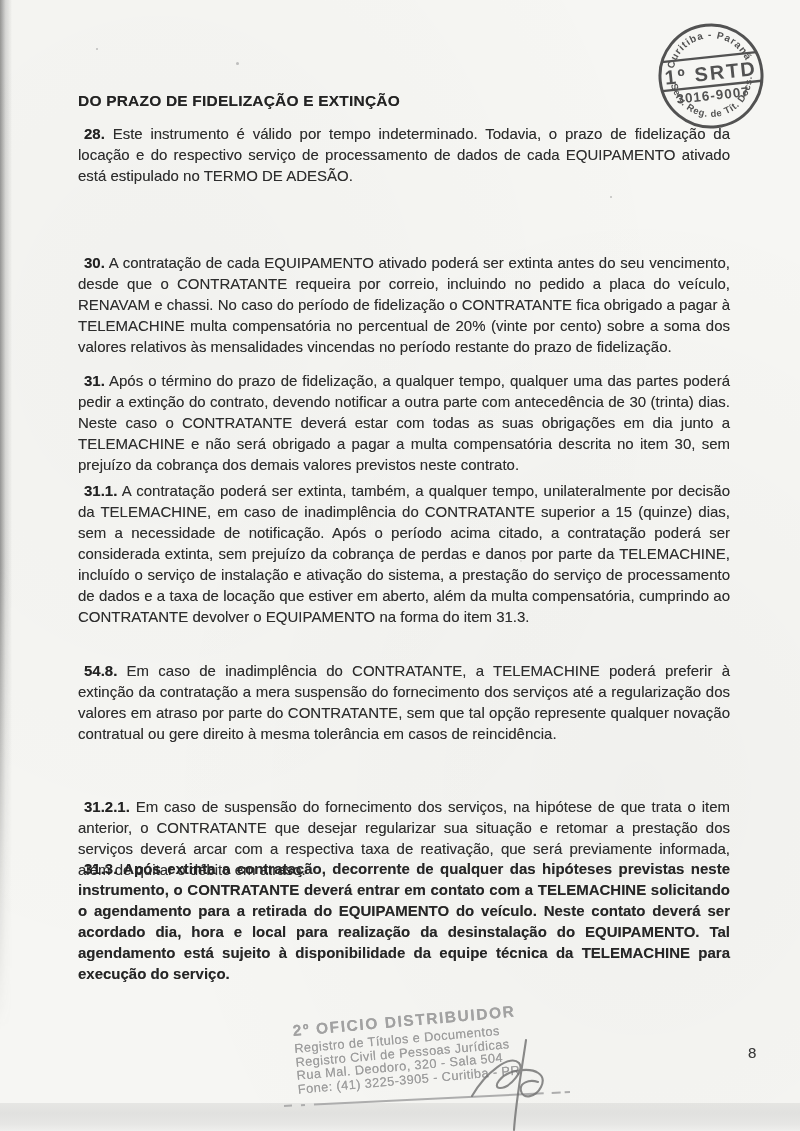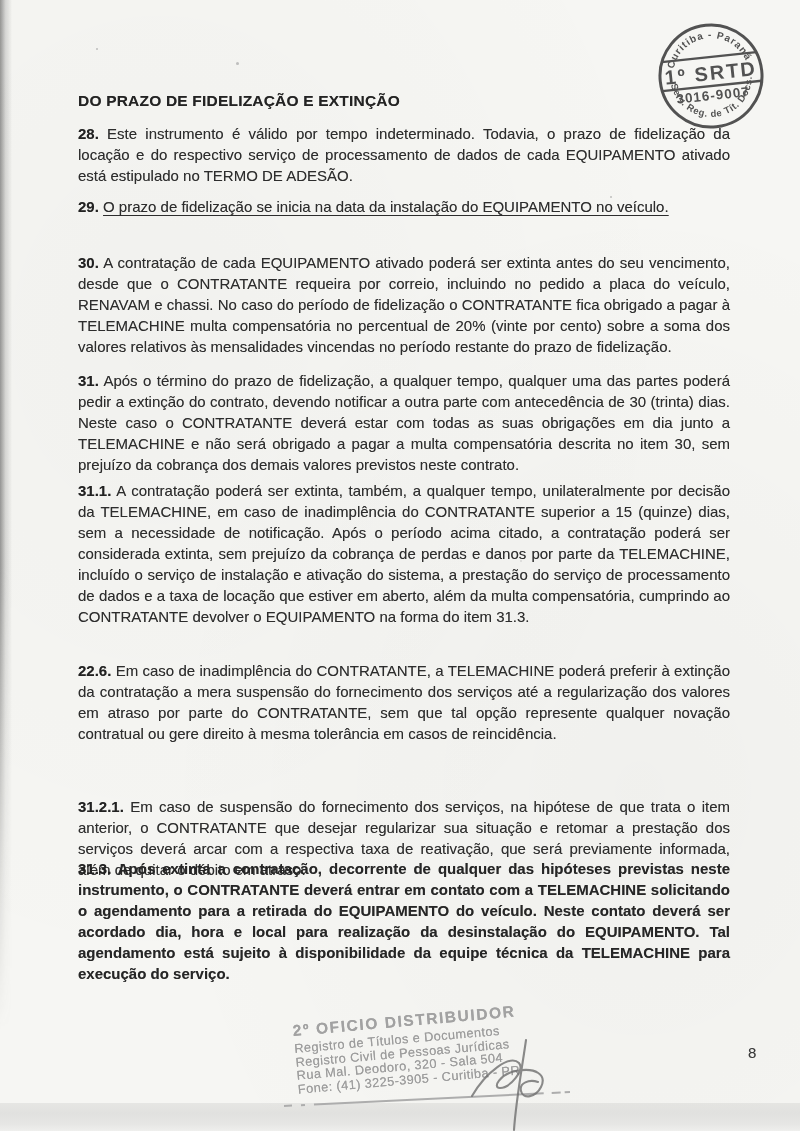--- a/index.html
+++ b/index.html
@@ -29,21 +29,21 @@
     position:absolute;left:78px;top:92px;width:652px;
     font-size:15.5px;font-weight:bold;color:#232323;letter-spacing:.2px;
     text-underline-offset:3px;
     text-shadow:0 0 .5px rgba(0,0,0,.4);
   }
   .para{
     position:absolute;left:78px;width:652px;
     font-size:15px;line-height:21px;color:#2d2d2d;text-align:justify;
     text-shadow:0 0 .4px rgba(0,0,0,.35);
   }
-  .para b{color:#222;}
+  .para b{color:#222;margin-left:6px;}
   .para.bold{font-weight:bold;color:#262626;}
   .u{text-decoration:underline;text-underline-offset:3px;}
   .pagenum{position:absolute;left:748px;top:1044px;font-size:15px;color:#3a3a3a;text-shadow:0 0 .4px rgba(0,0,0,.3);}
 
   
   .round-stamp{position:absolute;left:646px;top:10px;width:130px;height:130px;opacity:.88;}
 
   
   .office-stamp{
     position:absolute;left:292px;top:1022px;width:340px;
@@ -67,38 +67,34 @@
   <div class="speck" style="left:610px;top:196px;width:2px;height:2px;"></div>
   <div class="speck" style="left:96px;top:48px;width:2px;height:2px;"></div>
   <div class="speck" style="left:520px;top:560px;width:2px;height:2px;opacity:.25"></div>
 
   <div class="heading">DO PRAZO DE FIDELIZAÇÃO E EXTINÇÃO</div>
 
   <div class="para" style="top:123px">
     <b>28.</b>
     <span>Este instrumento é válido por tempo indeterminado. Todavia, o prazo de fidelização da locação e do respectivo serviço de processamento de dados de cada EQUIPAMENTO ativado está estipulado no TERMO DE ADESÃO.</span>
   </div>
-  <div class="para" style="top:196px">
-    <b>29.</b>
-    <span class="u">O prazo de fidelização se inicia na data da instalação do EQUIPAMENTO no veículo.</span>
-  </div>
   <div class="para" style="top:252px">
     <b>30.</b>
     <span>A contratação de cada EQUIPAMENTO ativado poderá ser extinta antes do seu vencimento, desde que o CONTRATANTE requeira por correio, incluindo no pedido a placa do veículo, RENAVAM e chassi. No caso do período de fidelização o CONTRATANTE fica obrigado a pagar à TELEMACHINE multa compensatória no percentual de 20% (vinte por cento) sobre a soma dos valores relativos às mensalidades vincendas no período restante do prazo de fidelização.</span>
   </div>
   <div class="para" style="top:370px">
     <b>31.</b>
     <span>Após o término do prazo de fidelização, a qualquer tempo, qualquer uma das partes poderá pedir a extinção do contrato, devendo notificar a outra parte com antecedência de 30 (trinta) dias. Neste caso o CONTRATANTE deverá estar com todas as suas obrigações em dia junto a TELEMACHINE e não será obrigado a pagar a multa compensatória descrita no item 30, sem prejuízo da cobrança dos demais valores previstos neste contrato.</span>
   </div>
   <div class="para" style="top:480px">
     <b>31.1.</b>
     <span>A contratação poderá ser extinta, também, a qualquer tempo, unilateralmente por decisão da TELEMACHINE, em caso de inadimplência do CONTRATANTE superior a 15 (quinze) dias, sem a necessidade de notificação. Após o período acima citado, a contratação poderá ser considerada extinta, sem prejuízo da cobrança de perdas e danos por parte da TELEMACHINE, incluído o serviço de instalação e ativação do sistema, a prestação do serviço de processamento de dados e a taxa de locação que estiver em aberto, além da multa compensatória, cumprindo ao CONTRATANTE devolver o EQUIPAMENTO na forma do item 31.3.</span>
   </div>
   <div class="para" style="top:660px">
-    <b>22.6.</b>
+    <b>54.8.</b>
     <span>Em caso de inadimplência do CONTRATANTE, a TELEMACHINE poderá preferir à extinção da contratação a mera suspensão do fornecimento dos serviços até a regularização dos valores em atraso por parte do CONTRATANTE, sem que tal opção represente qualquer novação contratual ou gere direito à mesma tolerância em casos de reincidência.</span>
   </div>
   <div class="para" style="top:796px">
     <b>31.2.1.</b>
     <span>Em caso de suspensão do fornecimento dos serviços, na hipótese de que trata o item anterior, o CONTRATANTE que desejar regularizar sua situação e retomar a prestação dos serviços deverá arcar com a respectiva taxa de reativação, que será previamente informada, além de quitar o débito em atraso.</span>
   </div>
   <div class="para bold" style="top:858px">
     <b>31.3.</b>
     <span>Após extinta a contratação, decorrente de qualquer das hipóteses previstas neste instrumento, o CONTRATANTE deverá entrar em contato com a TELEMACHINE solicitando o agendamento para a retirada do EQUIPAMENTO do veículo. Neste contato deverá ser acordado dia, hora e local para realização da desinstalação do EQUIPAMENTO. Tal agendamento está sujeito à disponibilidade da equipe técnica da TELEMACHINE para execução do serviço.</span>
   </div>

